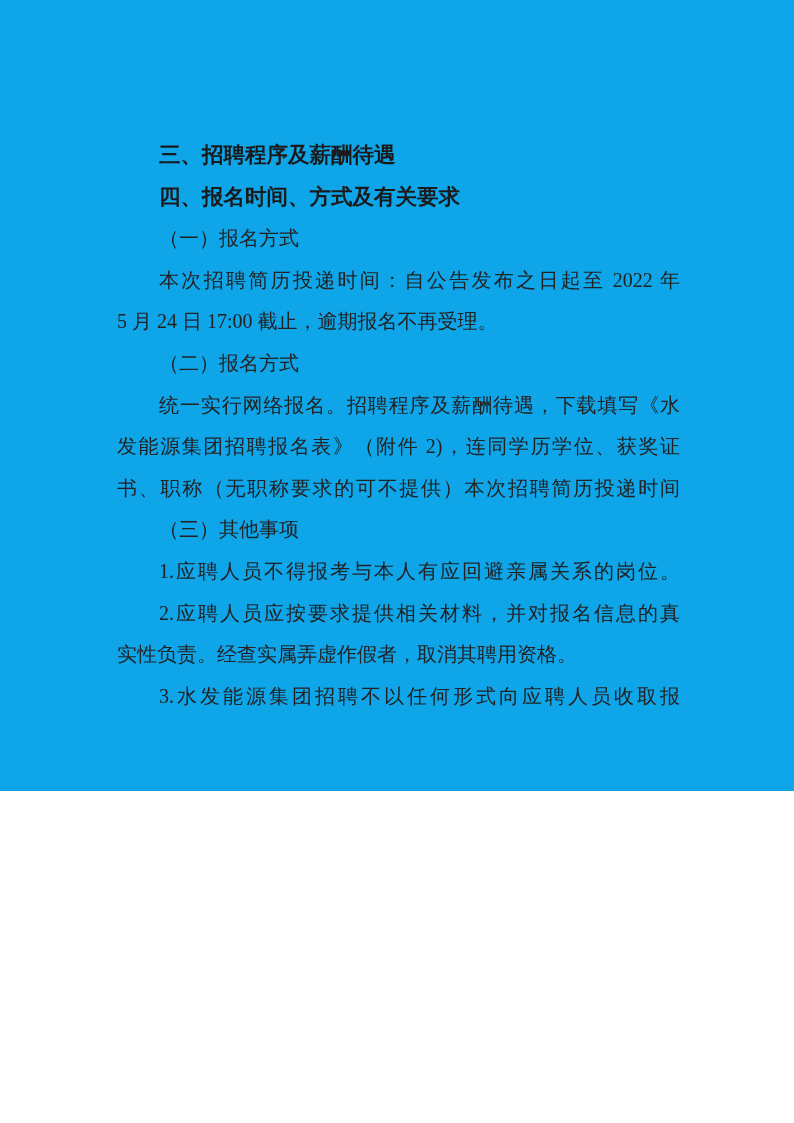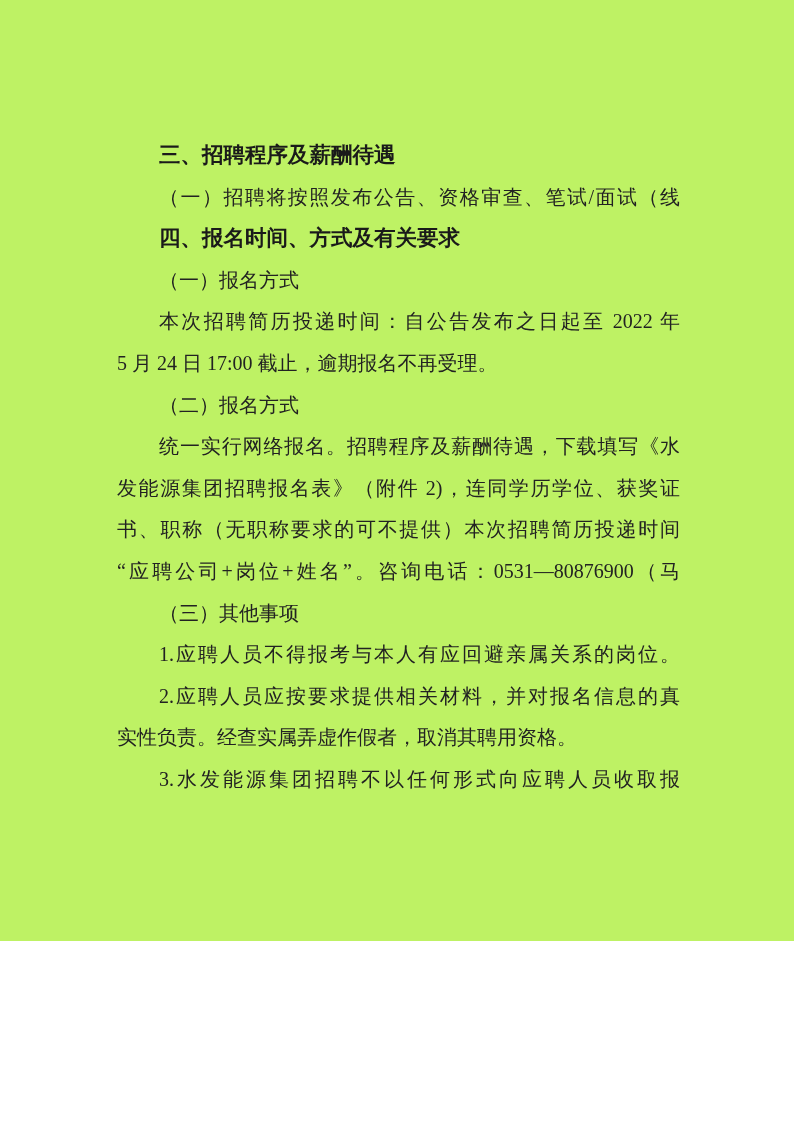--- a/index.html
+++ b/index.html
@@ -3,22 +3,22 @@
 <meta charset="utf-8">
 <style>
   html, body {
     margin: 0;
     padding: 0;
     background: #ffffff;
   }
   .page {
     position: relative;
     width: 794px;
-    height: 941px;
-    background: #bef264;
+    height: 791px;
+    background: #0ea5e9;
     overflow: hidden;
   }
   .content {
     position: absolute;
     left: 117px;
     top: 135px;
     width: 563px;
     font-family: "Liberation Serif", "DejaVu Serif", serif;
     font-size: 20px;
     line-height: 41.6px;
@@ -43,29 +43,27 @@
     font-size: 21.5px;
     color: #1a1a1a;
   }
 </style>
 </head>
 <body>
 
 <div class="page">
   <div class="content" id="doc-content" style="color: rgb(34, 34, 34);">
       <div class="line heading first">三、招聘程序及薪酬待遇</div>
-      <div class="line first stretch">（一）招聘将按照发布公告、资格审查、笔试/面试（线</div>
       <div class="line heading first">四、报名时间、方式及有关要求</div>
       <div class="line first">（一）报名方式</div>
       <div class="line first stretch">本次招聘简历投递时间：自公告发布之日起至 2022 年</div>
       <div class="line">5 月 24 日 17:00 截止，逾期报名不再受理。</div>
       <div class="line first">（二）报名方式</div>
       <div class="line first stretch">统一实行网络报名。招聘程序及薪酬待遇，下载填写《水</div>
       <div class="line stretch">发能源集团招聘报名表》（附件 2)，连同学历学位、获奖证</div>
       <div class="line stretch">书、职称（无职称要求的可不提供）本次招聘简历投递时间</div>
-      <div class="line stretch">“应聘公司+岗位+姓名”。咨询电话：0531—80876900（马</div>
       <div class="line first">（三）其他事项</div>
       <div class="line first stretch">1.应聘人员不得报考与本人有应回避亲属关系的岗位。</div>
       <div class="line first stretch">2.应聘人员应按要求提供相关材料，并对报名信息的真</div>
       <div class="line">实性负责。经查实属弄虚作假者，取消其聘用资格。</div>
       <div class="line first stretch">3.水发能源集团招聘不以任何形式向应聘人员收取报</div>
     </div>
 </div>
 
 </body></html>

